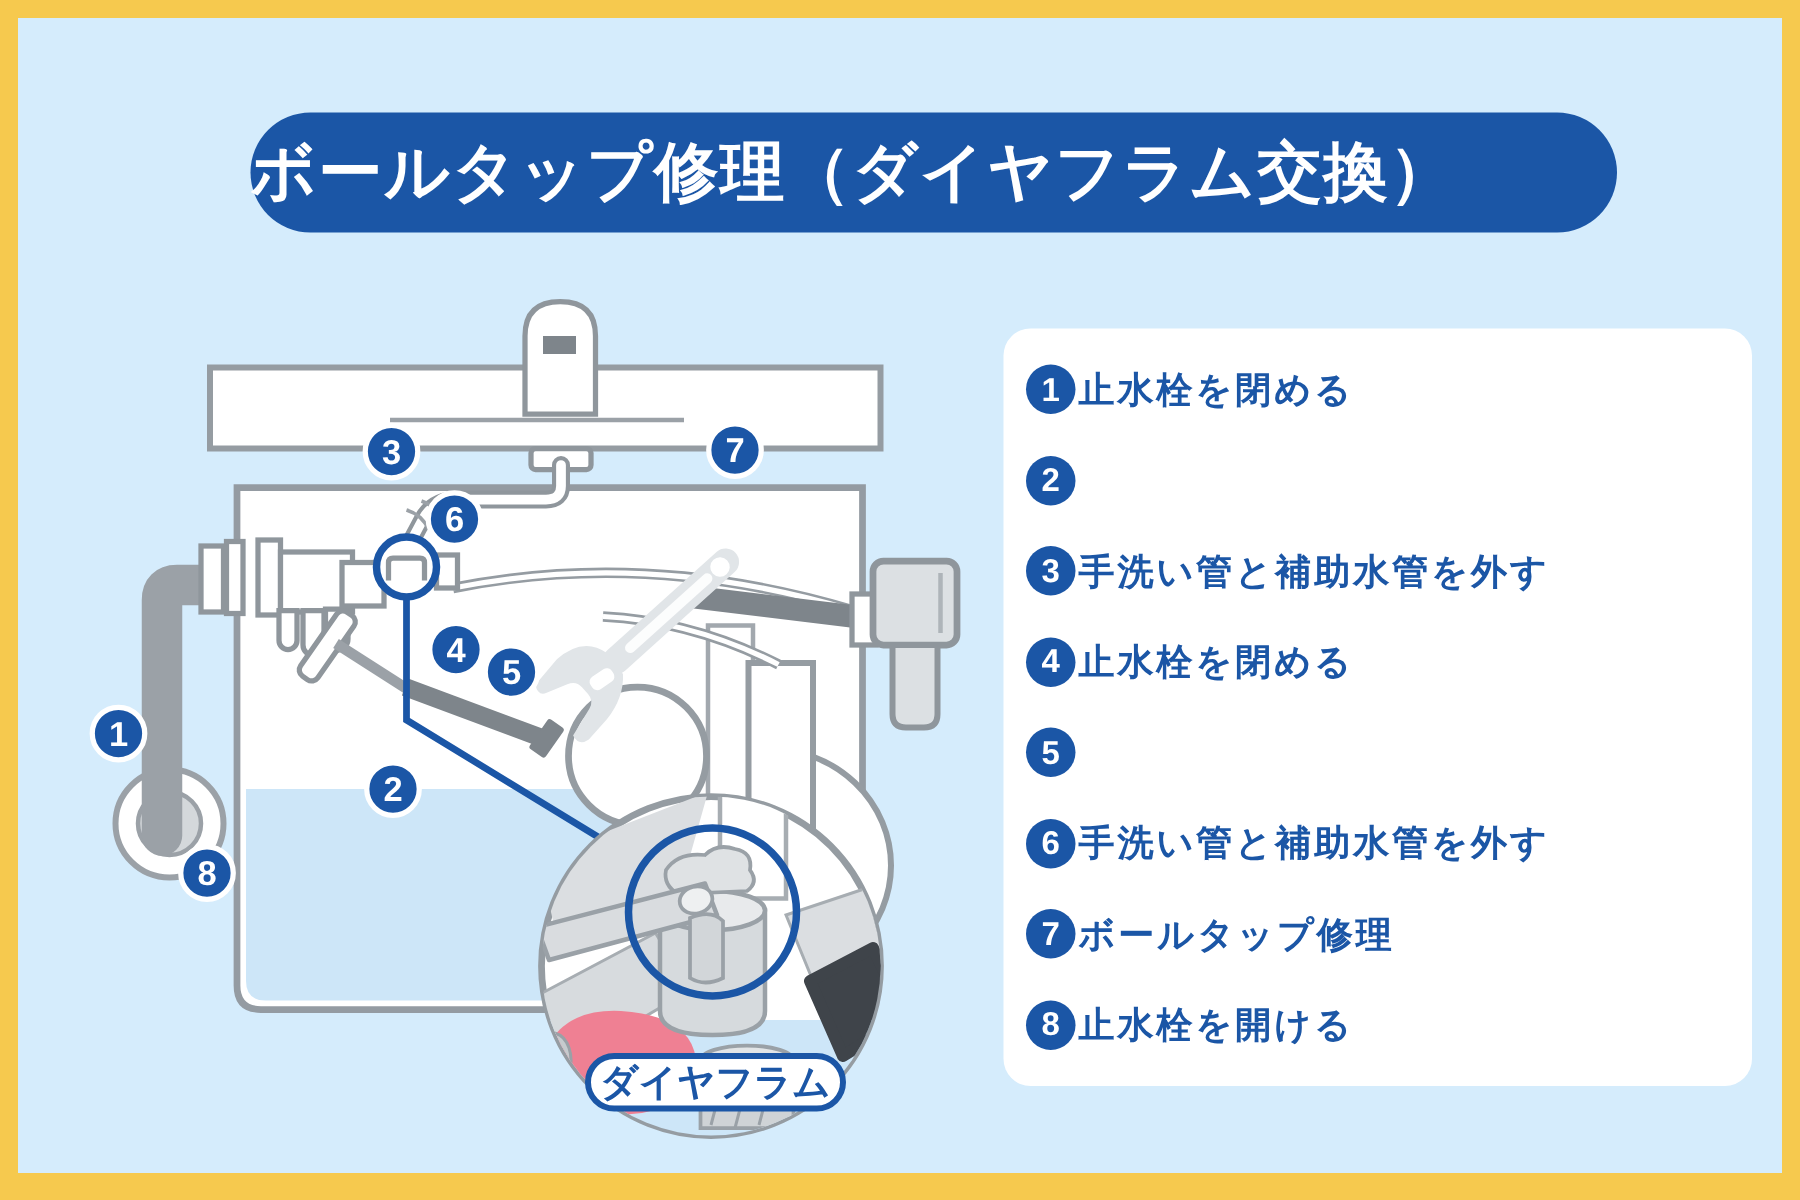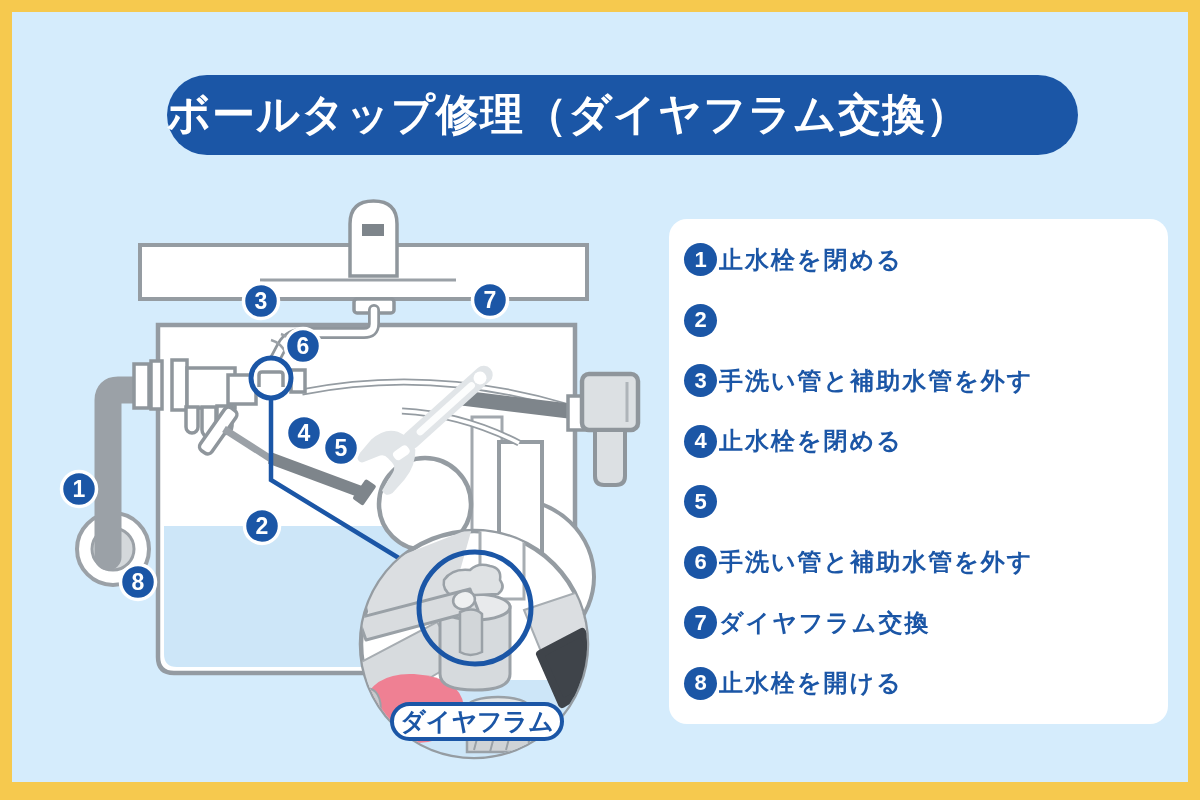--- a/index.html
+++ b/index.html
@@ -191,21 +191,21 @@
       </div>
       <div class="step-item">
         <span class="step-badge">5</span>
       </div>
       <div class="step-item">
         <span class="step-badge">6</span>
         <span class="step-text">手洗い管と補助水管を外す</span>
       </div>
       <div class="step-item">
         <span class="step-badge">7</span>
-        <span class="step-text">ダイヤフラム交換</span>
+        <span class="step-text">ボールタップ修理</span>
       </div>
       <div class="step-item">
         <span class="step-badge">8</span>
         <span class="step-text">止水栓を開ける</span>
       </div>
     </div>
 
   </div>
 </div>
 

